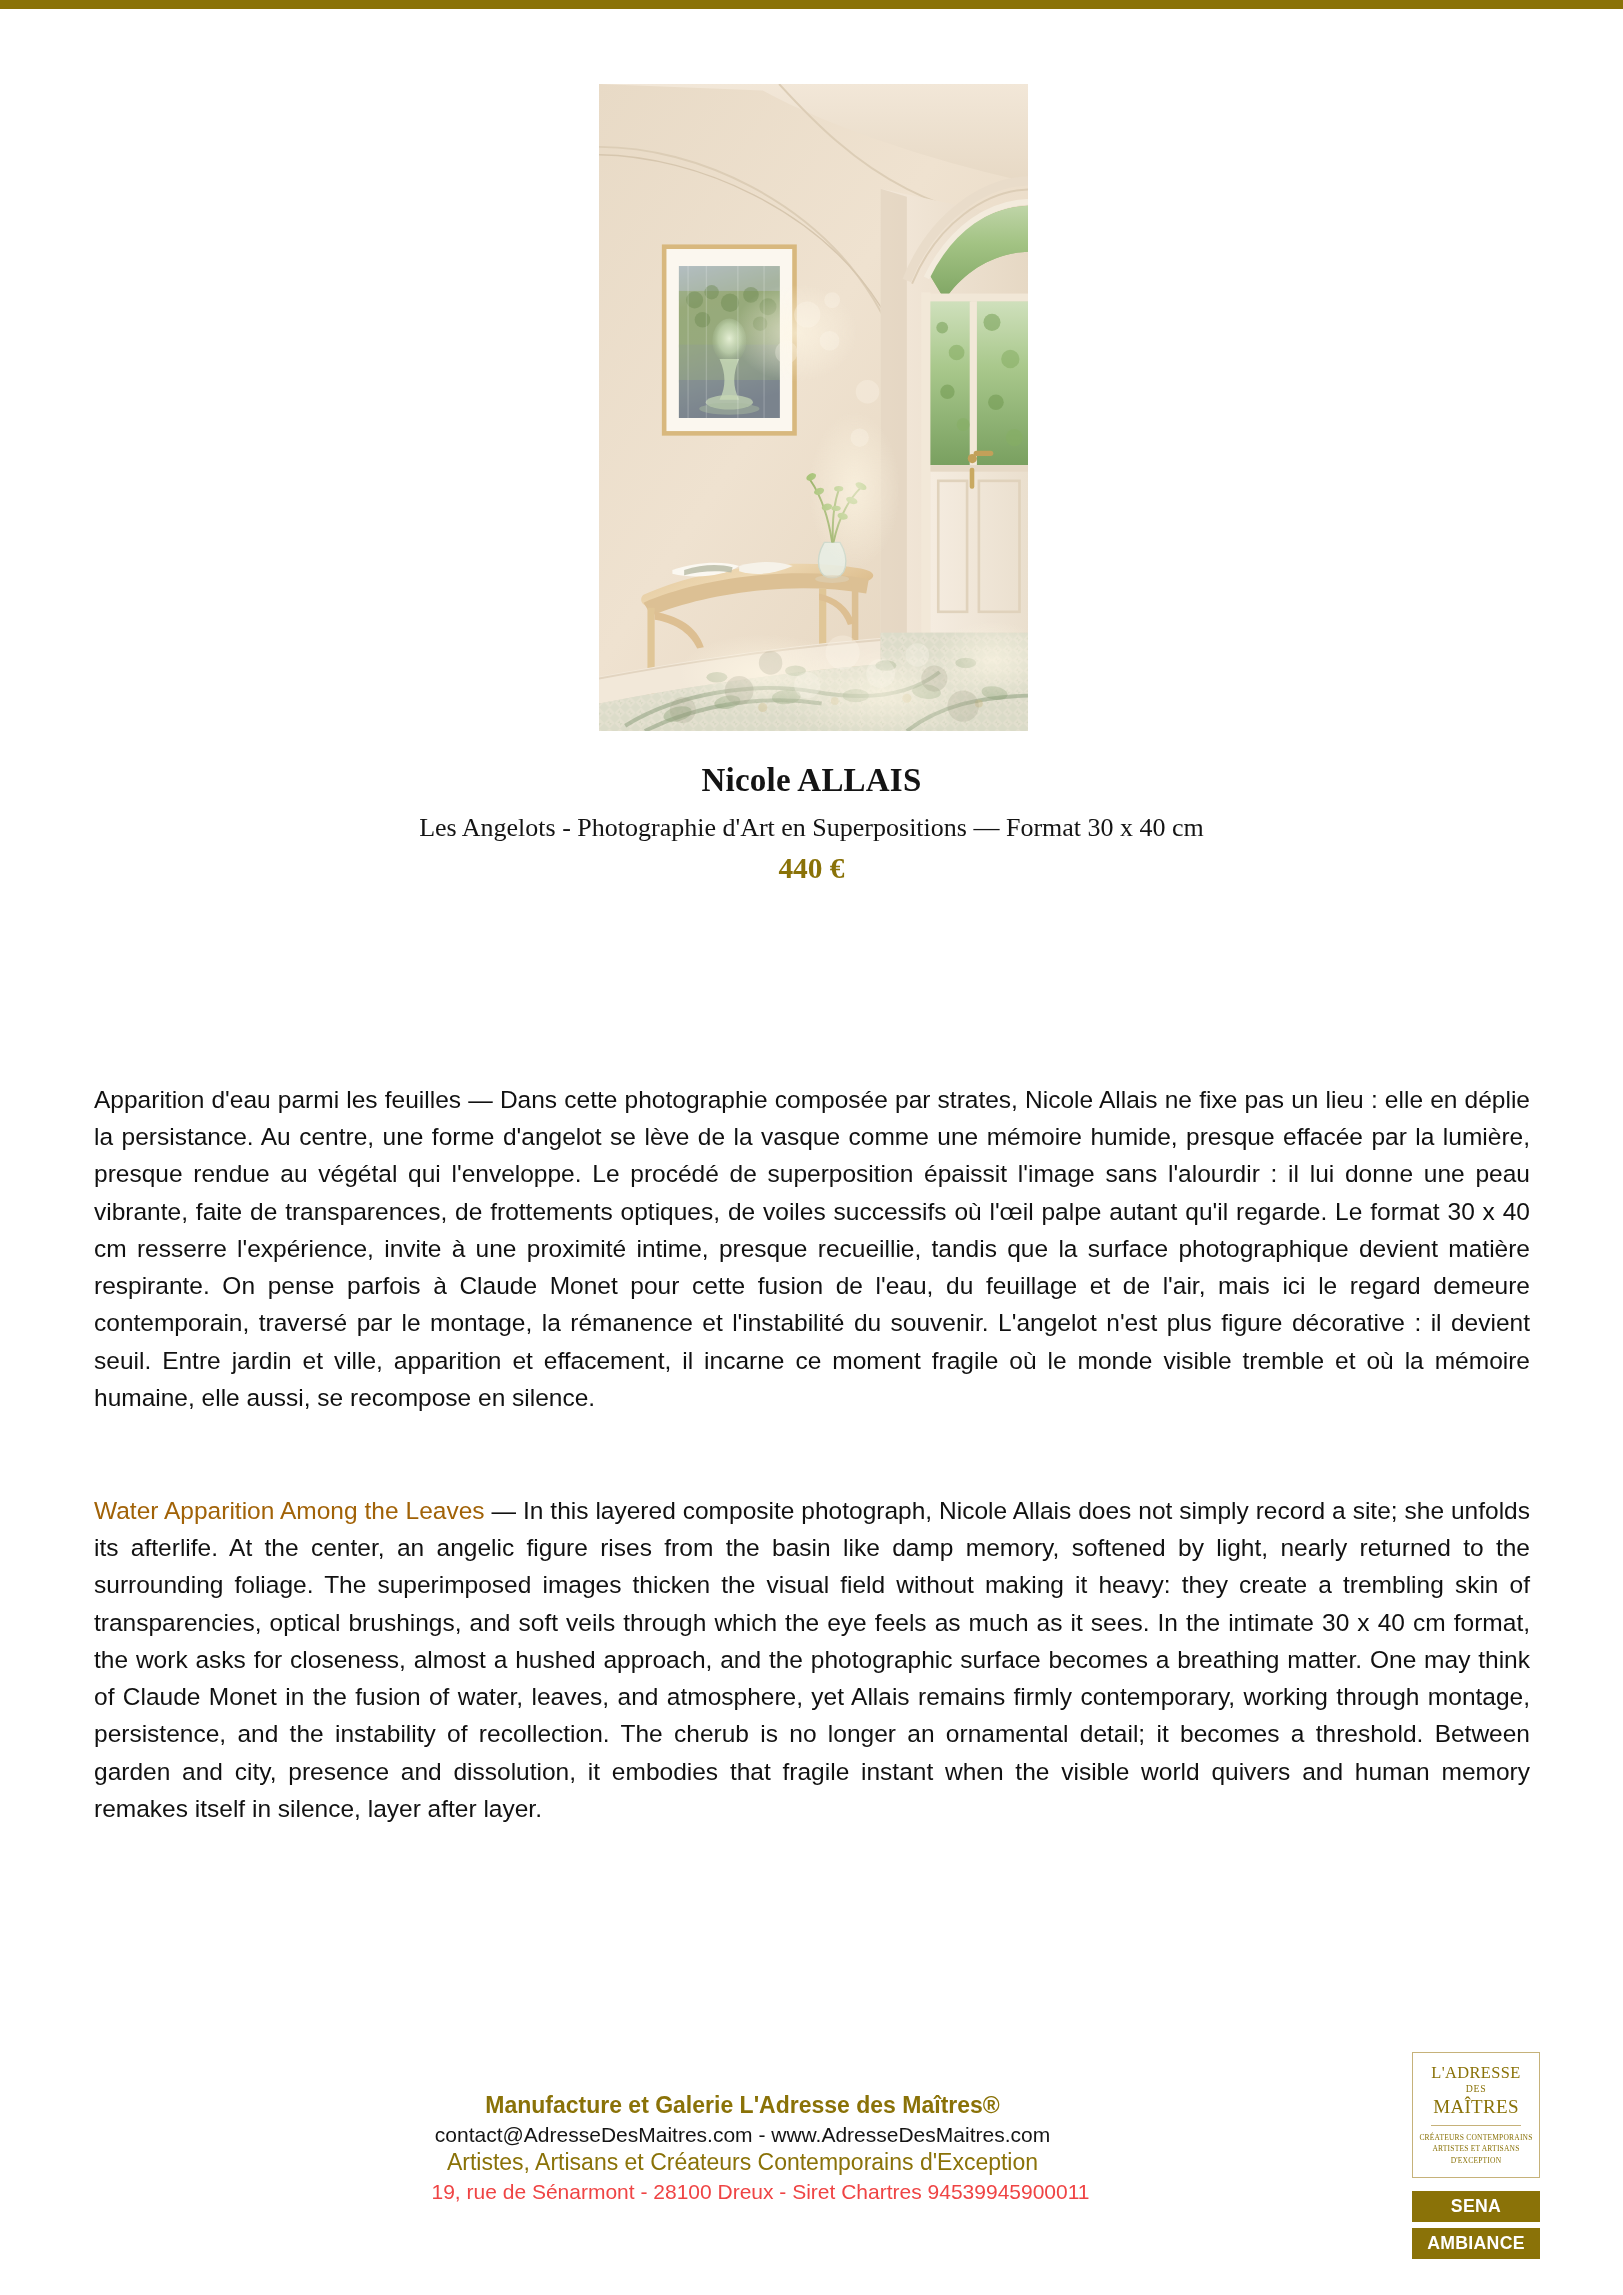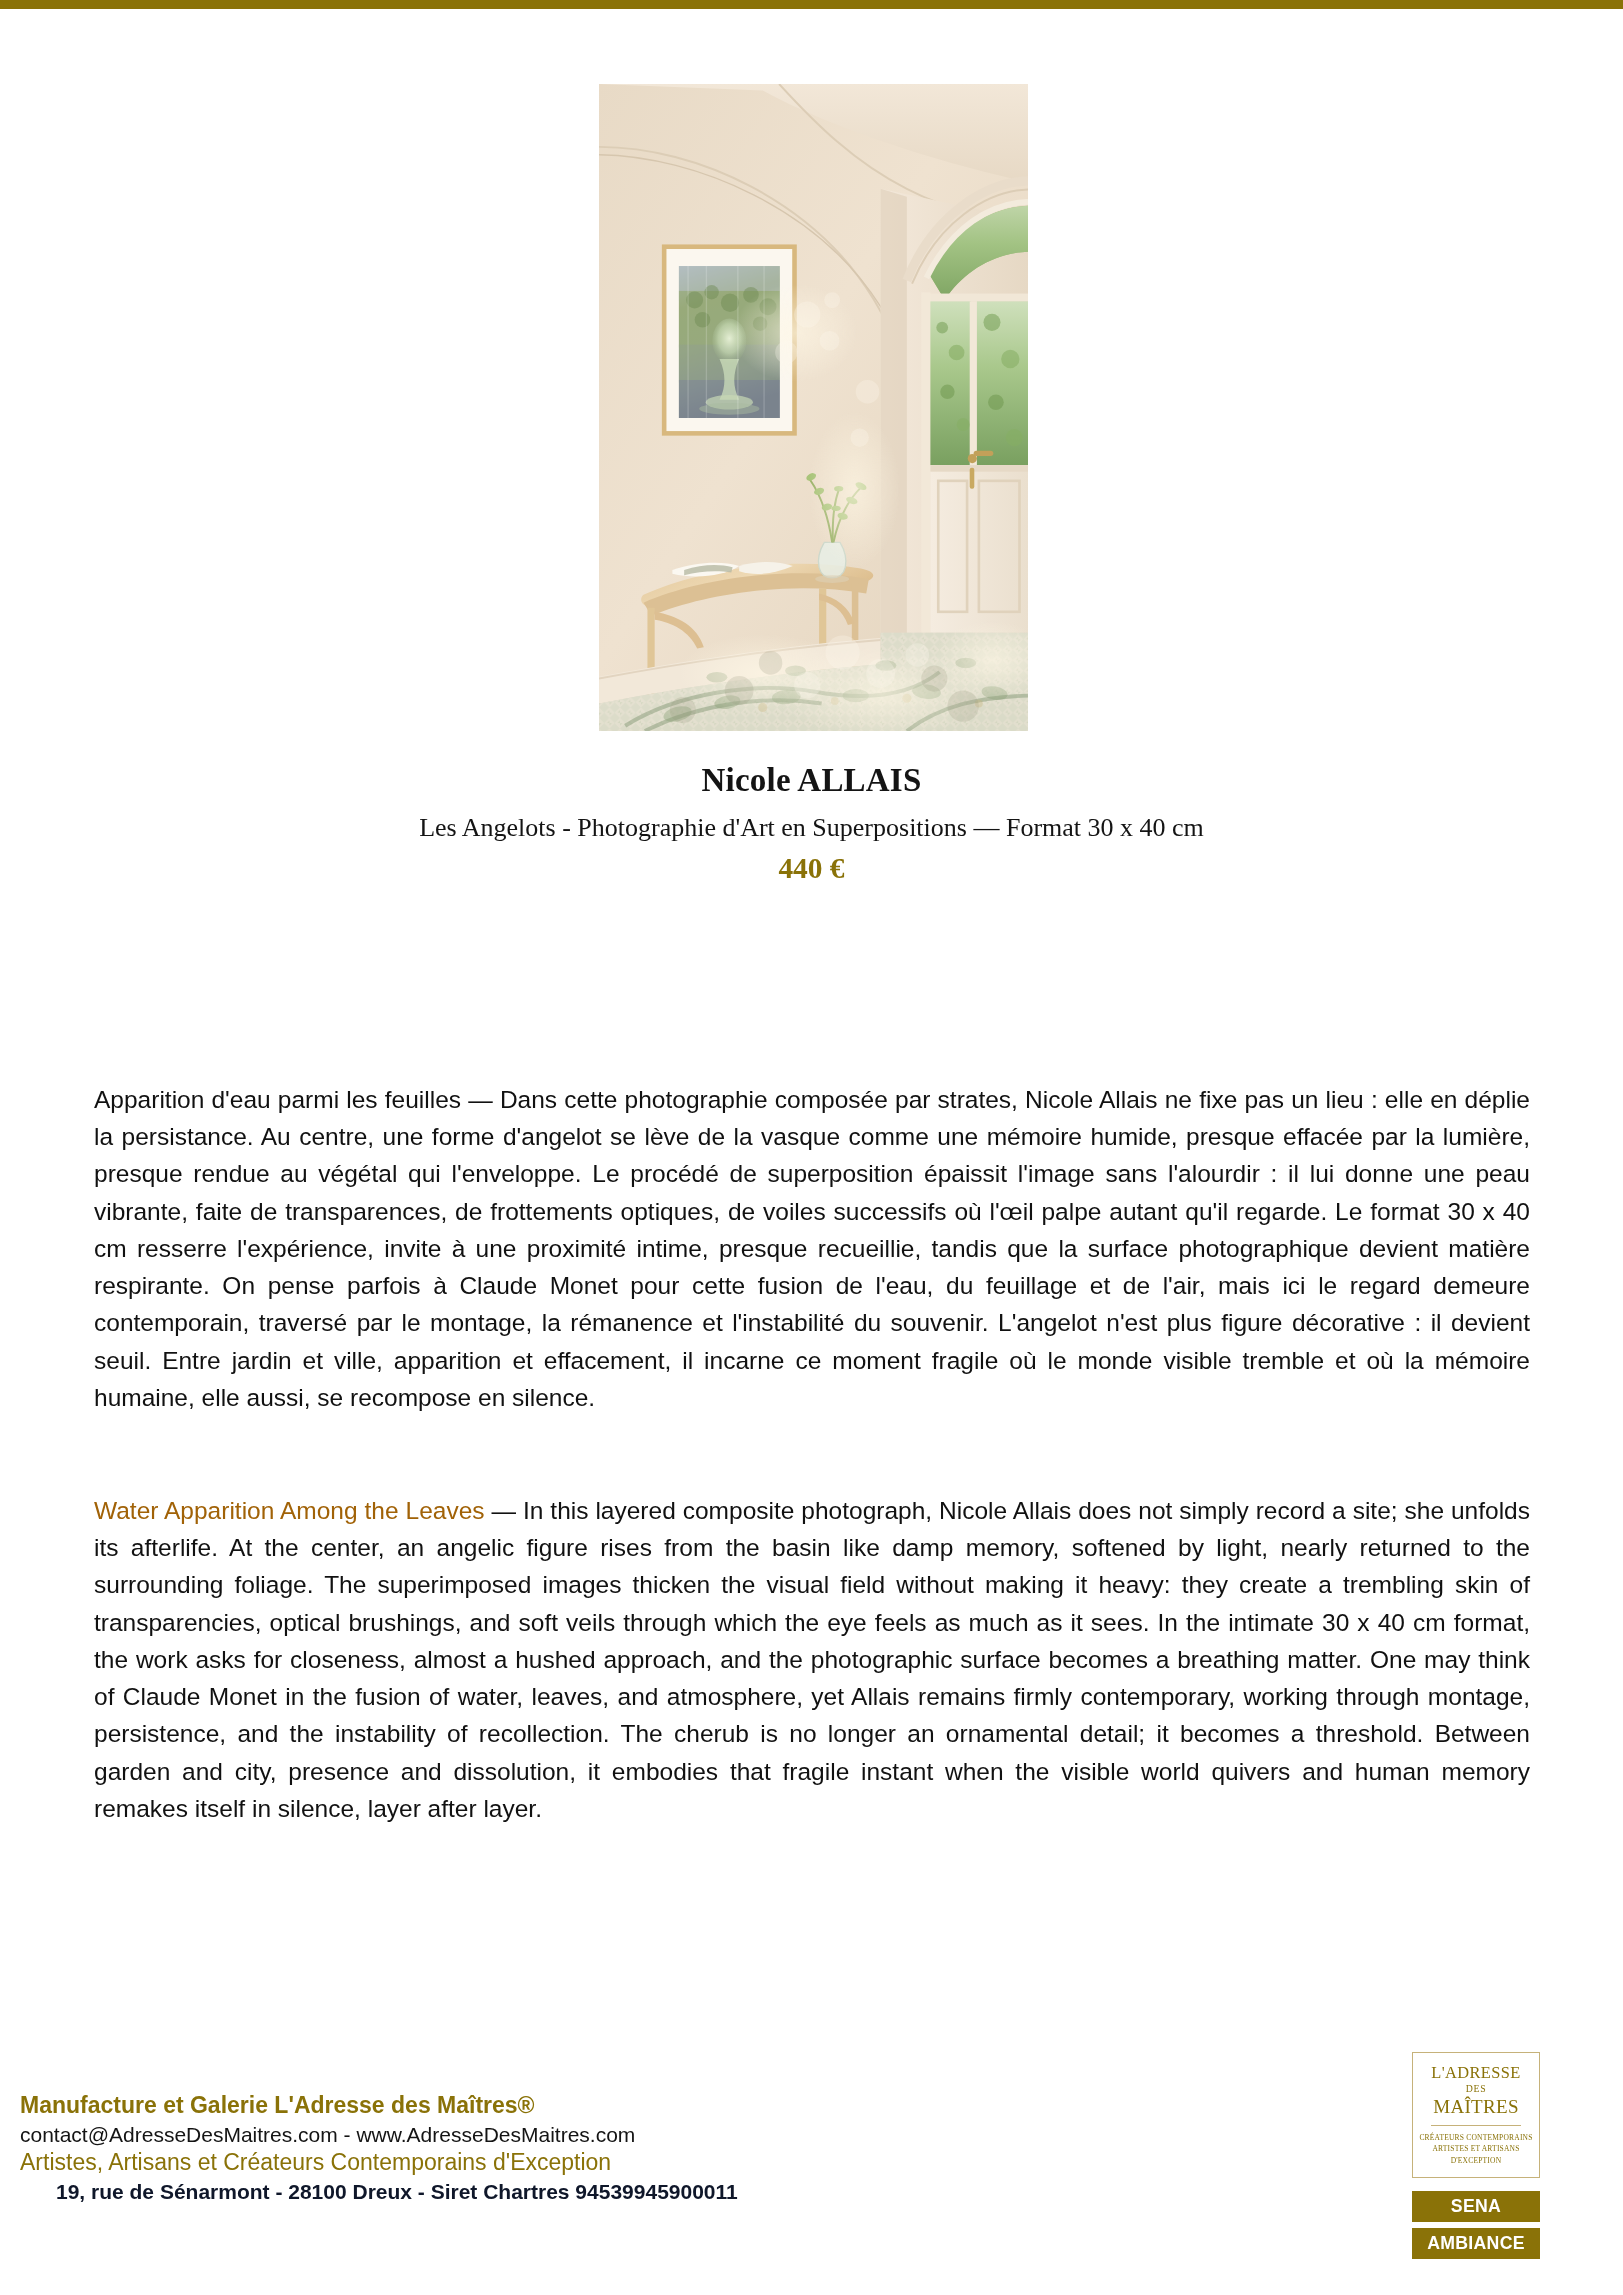--- a/index.html
+++ b/index.html
@@ -98,23 +98,22 @@
   .lead-en {
     color: #a16207;
   }
 
   
   .footer {
     position: absolute;
     top: 2091px;
     left: 0;
     width: 1485px;
-    text-align: left;
+    text-align: center;
     font-family: "Liberation Sans", sans-serif;
-    padding-left: 20px;
   }
   .footer-line {
     line-height: 1.30;
   }
   .f-company {
     font-size: 23px;
     font-weight: bold;
     color: #8a7208;
   }
   .f-contact {
@@ -122,22 +121,22 @@
     font-weight: normal;
     color: #141414;
   }
   .f-tag {
     font-size: 23px;
     font-weight: normal;
     color: #8a7208;
   }
   .f-addr {
     font-size: 21px;
-    font-weight: bold;
-    color: #0f172a;
+    font-weight: normal;
+    color: #ef4444;
     margin-left: 36px;
   }
 
   
   .logo-col {
     position: absolute;
     top: 2052px;
     left: 1412px;
     width: 143px;
   }

